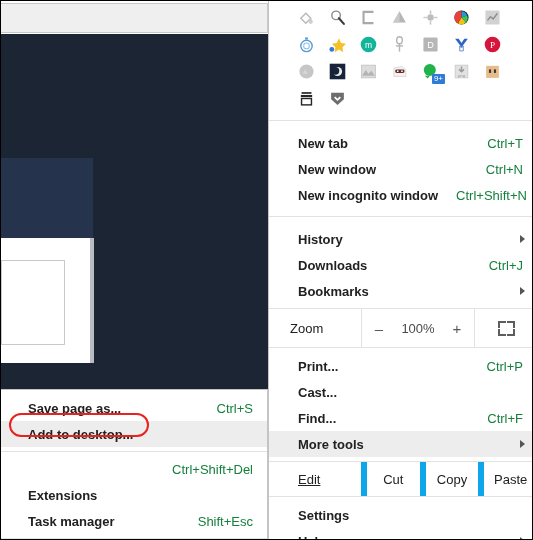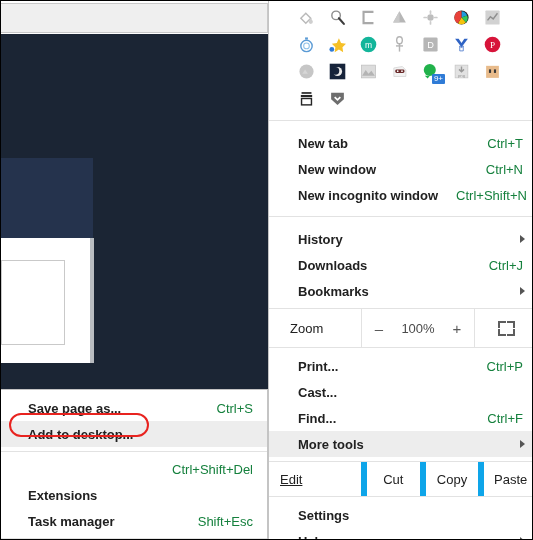--- a/index.html
+++ b/index.html
@@ -78,21 +78,21 @@
   .fs-ico{width:17px;height:15px;position:relative;}
   .fs-ico i{position:absolute;width:6px;height:5px;border:2px solid #5d5d5d;}
   .fs-ico i.tl{left:0;top:0;border-right:none;border-bottom:none;}
   .fs-ico i.tr{right:0;top:0;border-left:none;border-bottom:none;}
   .fs-ico i.bl{left:0;bottom:0;border-right:none;border-top:none;}
   .fs-ico i.br{right:0;bottom:0;border-left:none;border-top:none;}
 
   
   .editrow{display:flex;align-items:stretch;height:34px;border-top:1px solid #e2e2e2;border-bottom:1px solid #e2e2e2;}
   .editrow .ecell{display:flex;align-items:center;justify-content:center;}
-  .editrow .elabel{flex:0 0 92px;justify-content:flex-start;padding-left:11px;box-sizing:border-box;text-decoration:underline;}
+  .editrow .elabel{flex:0 0 92px;justify-content:flex-start;padding-left:29px;box-sizing:border-box;text-decoration:underline;}
   .editrow .ebtn{flex:1 1 0;border-left:6px solid #0ea5e9;}
 
   
   .redoval{
     position:absolute;left:8px;top:412px;width:140px;height:24px;
     border:2px solid #e8231f;border-radius:13px;box-sizing:border-box;
     pointer-events:none;
   }
 
   

